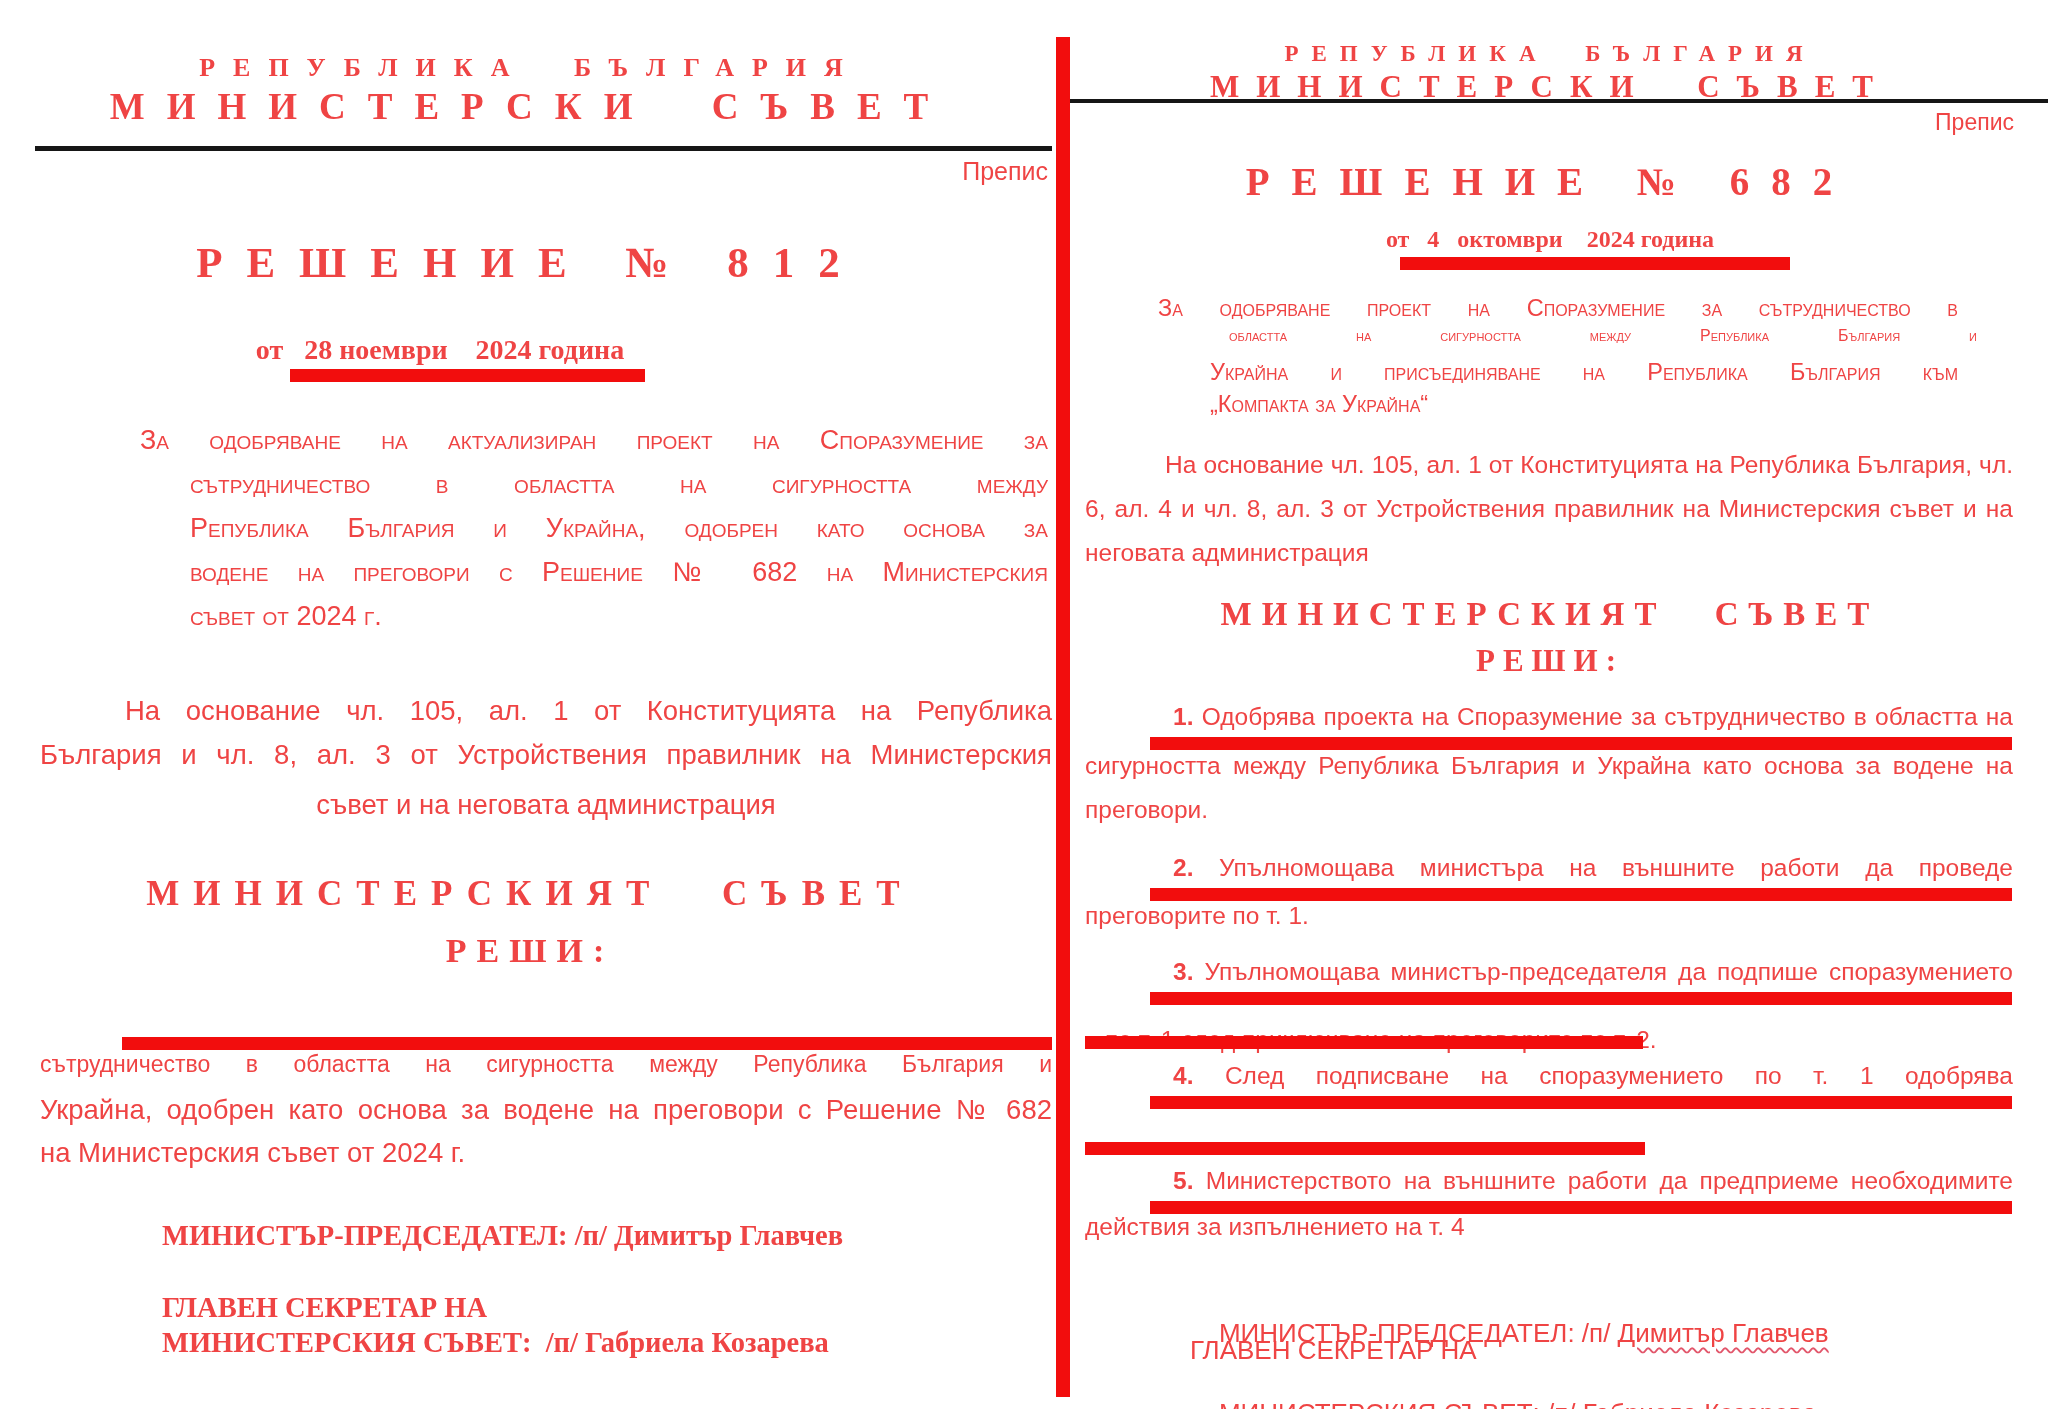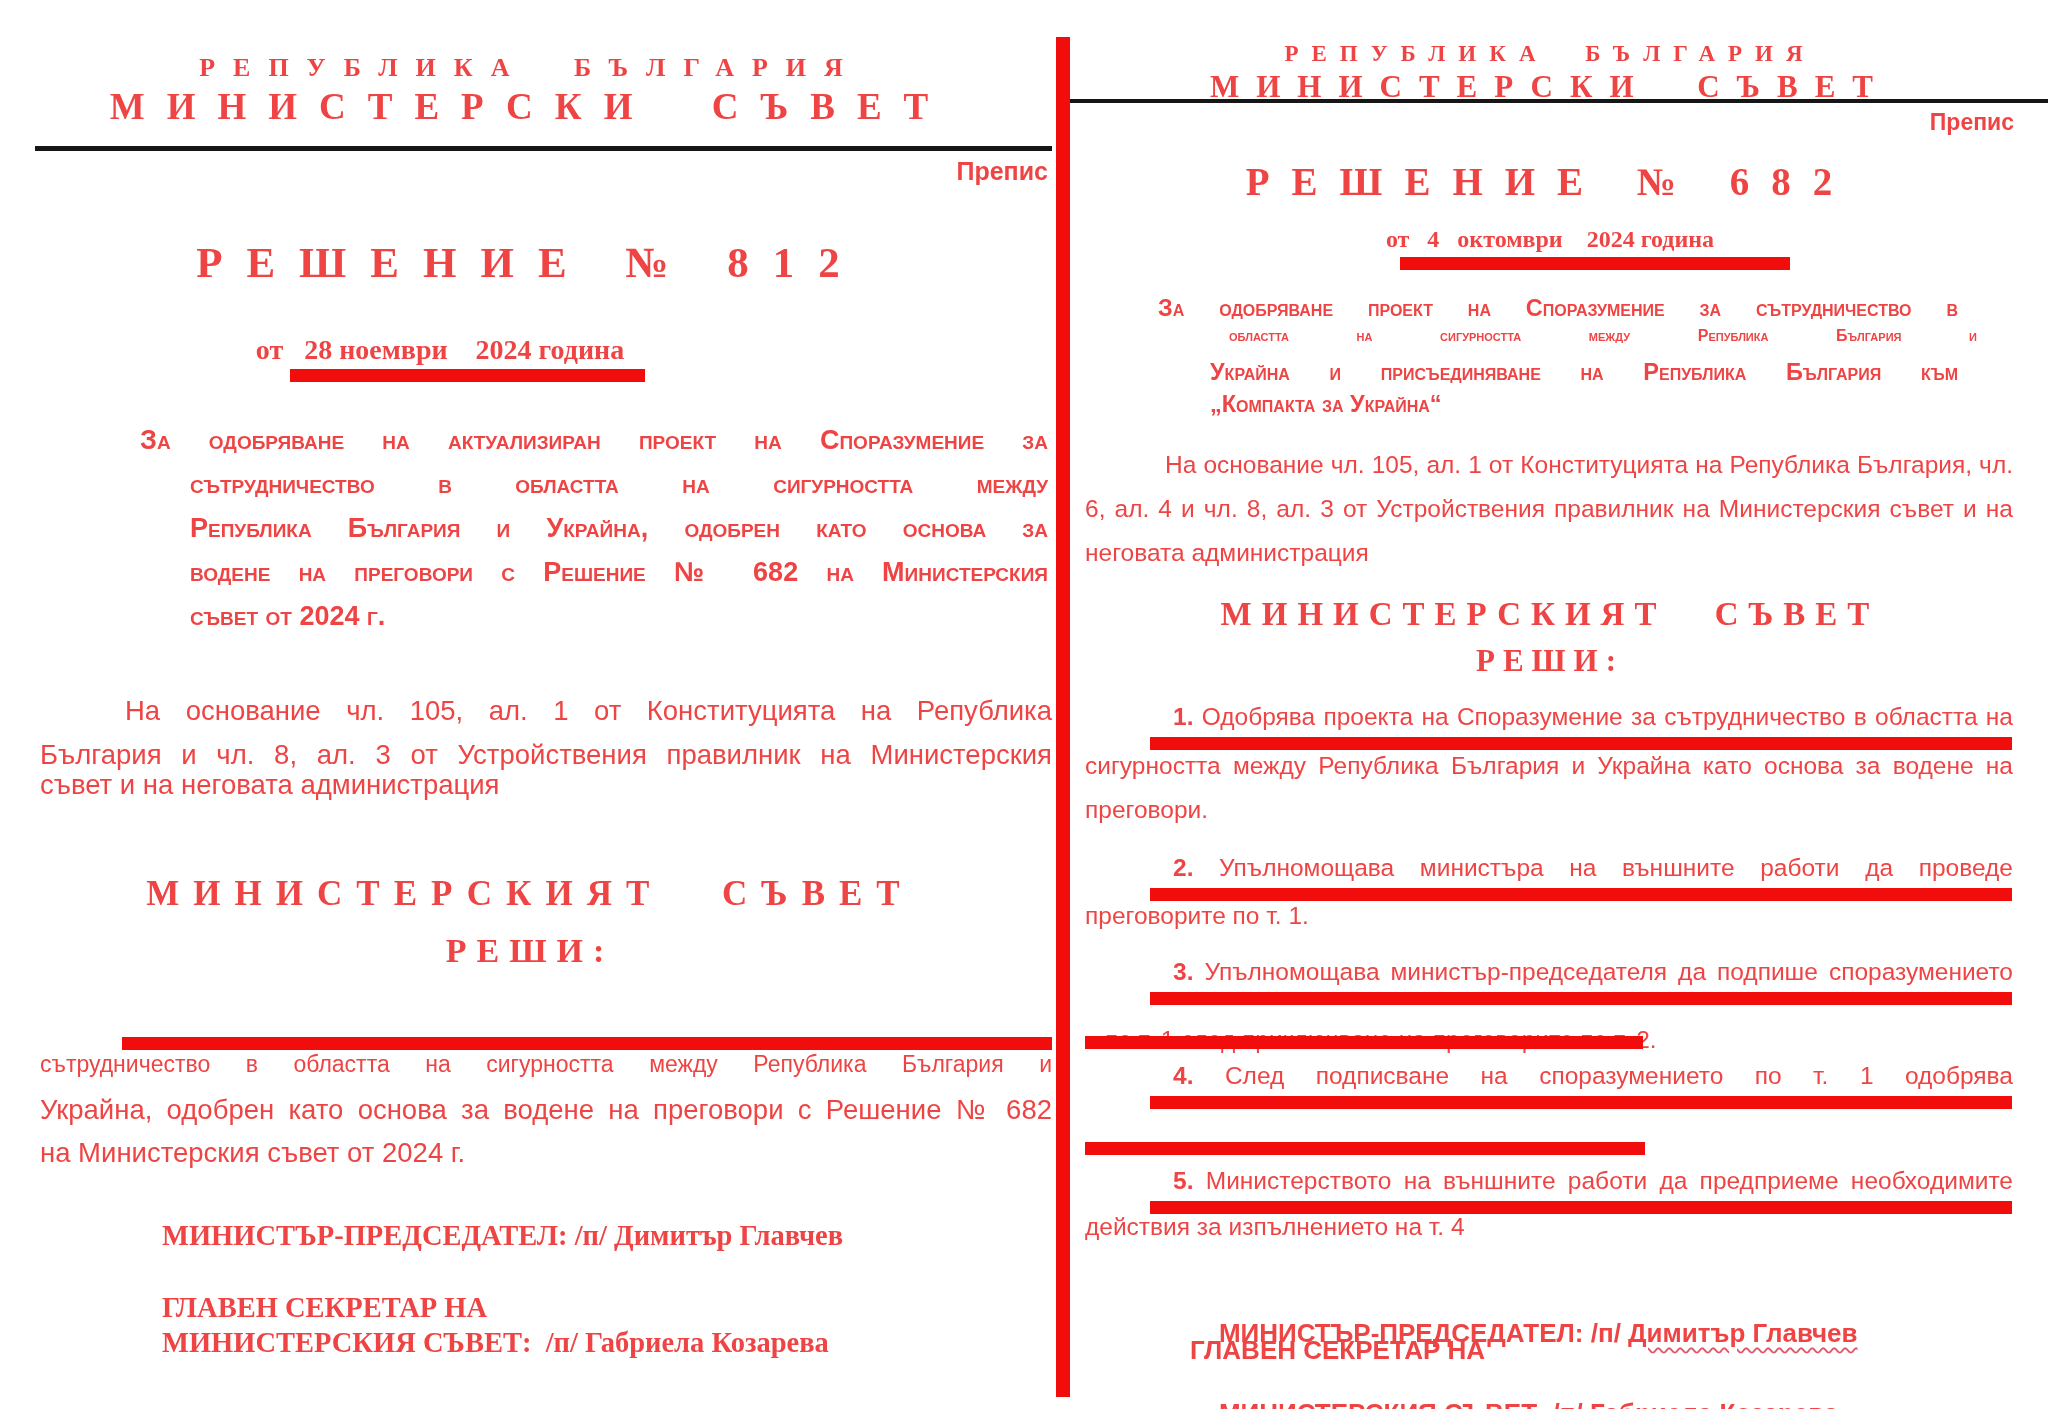--- a/index.html
+++ b/index.html
@@ -1,20 +1,20 @@
 <!DOCTYPE html>
 <html style="--red: #f20d0d; --ink: #161616; --squig: #e2566b; --page: #ffffff;"><head>
 <meta charset="utf-8">
 <style>
   html,body{margin:0;padding:0;background:#ffffff;}
   .canvas{position:relative;width:2048px;height:1409px;background:var(--page,#fff);overflow:hidden;color:#ef4444;}
   .abs{position:absolute;white-space:pre;line-height:1.25;}
   .ser{font-family:"Liberation Serif","DejaVu Serif",serif;font-weight:bold;}
   .san{font-family:"Liberation Sans","DejaVu Sans",sans-serif;}
-  .b{font-weight:bold;}
+  .b{font-weight:normal;}
   .ctr{text-align:center;}
   .rgt{text-align:right;}
   .sc{font-variant:small-caps;}
   .jline{white-space:normal;text-align:justify;text-align-last:justify;}
   .rule{background:var(--ink,#161616);}
   .redbar{background:var(--red,#f20d0d);}
   .wavy{text-decoration:underline;text-decoration-style:wavy;text-decoration-color:var(--squig,#e2566b);text-decoration-thickness:2px;text-underline-offset:5px;margin-top:44px;}
 </style>
 </head>
 <body>
@@ -36,21 +36,21 @@
   <div class="abs redbar" style="left:290px;top:369px;width:355px;height:13px;"></div>
 
   <div class="abs san b sc jline" style="left:140px;top:424px;width:908px;font-size:27px;">За одобряване на актуализиран проект на Споразумение за</div>
   <div class="abs san b sc jline" style="left:190px;top:468px;width:858px;font-size:27px;">сътрудничество в областта на сигурността между</div>
   <div class="abs san b sc jline" style="left:190px;top:512px;width:858px;font-size:27px;">Република България и Украйна, одобрен като основа за</div>
   <div class="abs san b sc jline" style="left:190px;top:556px;width:858px;font-size:27px;">водене на преговори с Решение № 682 на Министерския</div>
   <div class="abs san b sc" style="left:190px;top:600px;width:858px;font-size:27px;">съвет от 2024 г.</div>
 
   <div class="abs san jline" style="left:40px;top:694px;width:1012px;font-size:27.5px;text-indent:85px;">На основание чл. 105, ал. 1 от Конституцията на Република</div>
   <div class="abs san jline" style="left:40px;top:738px;width:1012px;font-size:27.5px;">България и чл. 8, ал. 3 от Устройствения правилник на Министерския</div>
-  <div class="abs san" style="left:40px;top:768px;width:1012px;font-size:27.5px;">съвет и на неговата администрация</div>
+  <div class="abs san" style="left:40px;top:788px;width:1012px;font-size:27.5px;text-align:center;">съвет и на неговата администрация</div>
 
   <div class="abs ser ctr" style="left:35px;top:872px;width:990px;font-size:35px;letter-spacing:14px;word-spacing:36px;">МИНИСТЕРСКИЯТ СЪВЕТ</div>
 
   <div class="abs ser ctr" style="left:35px;top:930px;width:990px;font-size:34px;letter-spacing:10px;">РЕШИ:</div>
 
   <div class="abs redbar" style="left:122px;top:1037px;width:930px;height:13px;"></div>
   <div class="abs san jline" style="left:40px;top:1050px;width:1012px;font-size:23px;">сътрудничество в областта на сигурността между Република България и</div>
   <div class="abs san jline" style="left:40px;top:1093px;width:1012px;font-size:27.5px;">Украйна, одобрен като основа за водене на преговори с Решение № 682</div>
   <div class="abs san" style="left:40px;top:1136px;width:1012px;font-size:27.5px;">на Министерския съвет от 2024 г.</div>
 

